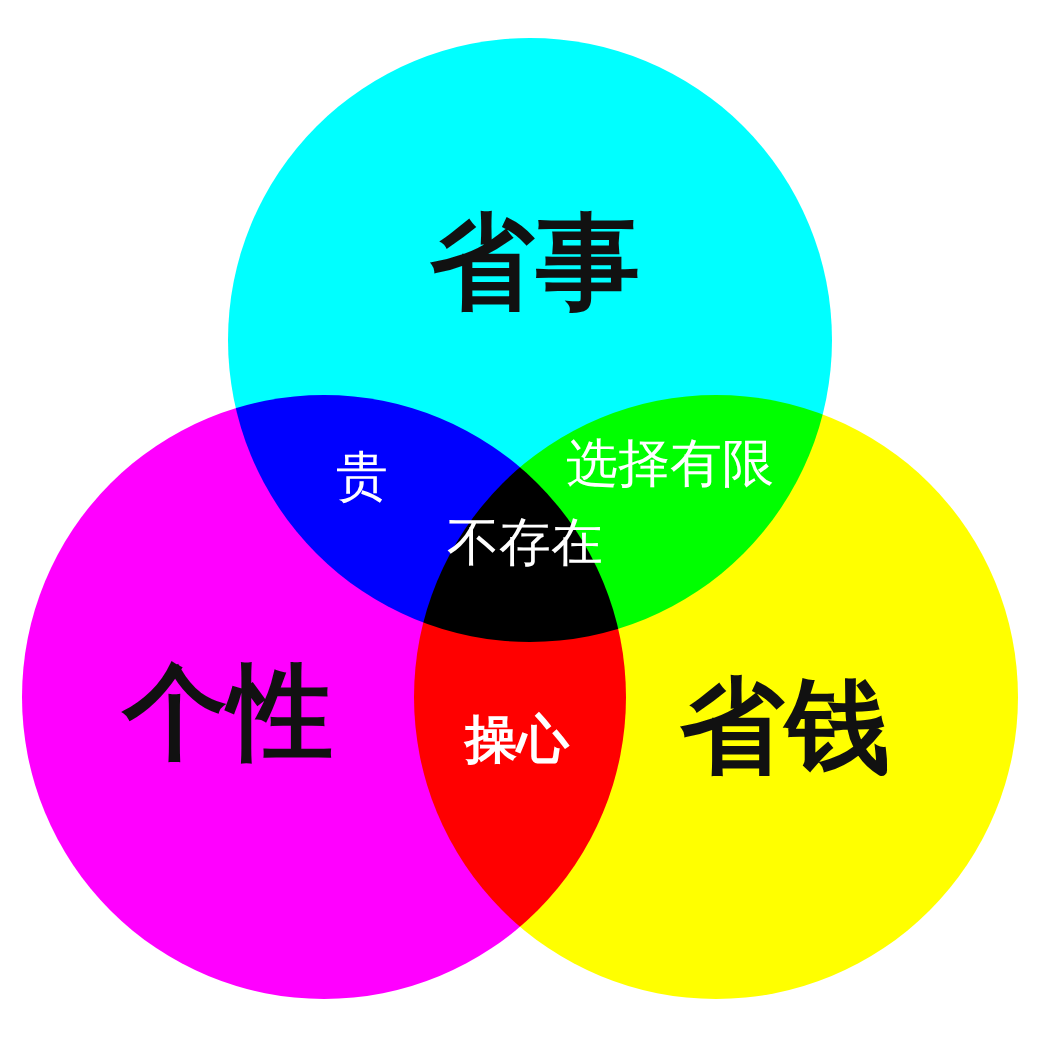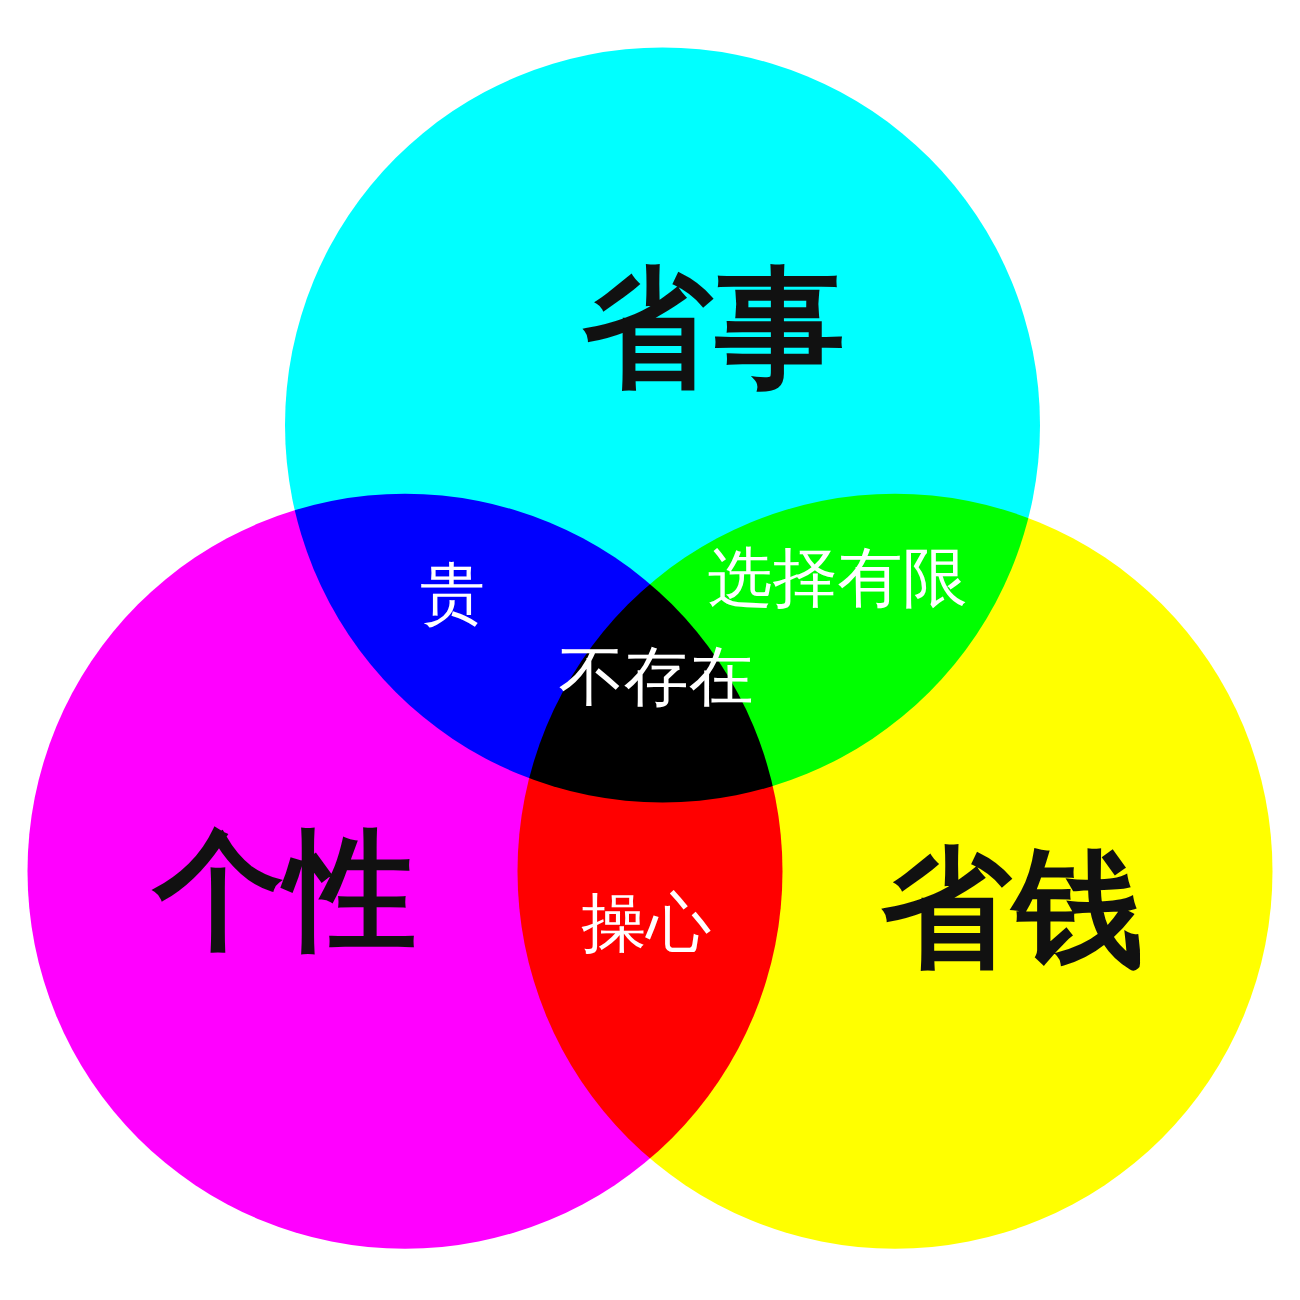--- a/index.html
+++ b/index.html
@@ -18,20 +18,20 @@
 </style>
 </head>
 <body>
 
 <svg id="venn" width="1040" height="1040" viewBox="0 0 1040 1040">
   <circle cx="530" cy="340" r="302" fill="#00FFFF"></circle>
   <circle cx="324" cy="697" r="302" fill="#FF00FF"></circle>
   <circle cx="716" cy="697" r="302" fill="#FFFF00"></circle>
 </svg>
 
-<div class="label big" style="left:536px; top:262px;margin-left:36px;">省事</div>
+<div class="label big" style="left:536px; top:262px;">省事</div>
 <div class="label big" style="left:229px; top:712px;">个性</div>
-<div class="label big" style="left:811px; top:726px;">省钱</div>
+<div class="label big" style="left:786px; top:726px;">省钱</div>
 
 <div class="label small" style="left:362px; top:476px;">贵</div>
 <div class="label small" style="left:670px; top:463px;">选择有限</div>
 <div class="label small" style="left:525px; top:542px;">不存在</div>
-<div class="label small" style="left:517px; top:739px;">操心</div>
+<div class="label small" style="left:517px; top:739px;font-weight:bold;">操心</div>
 
 </body></html>

